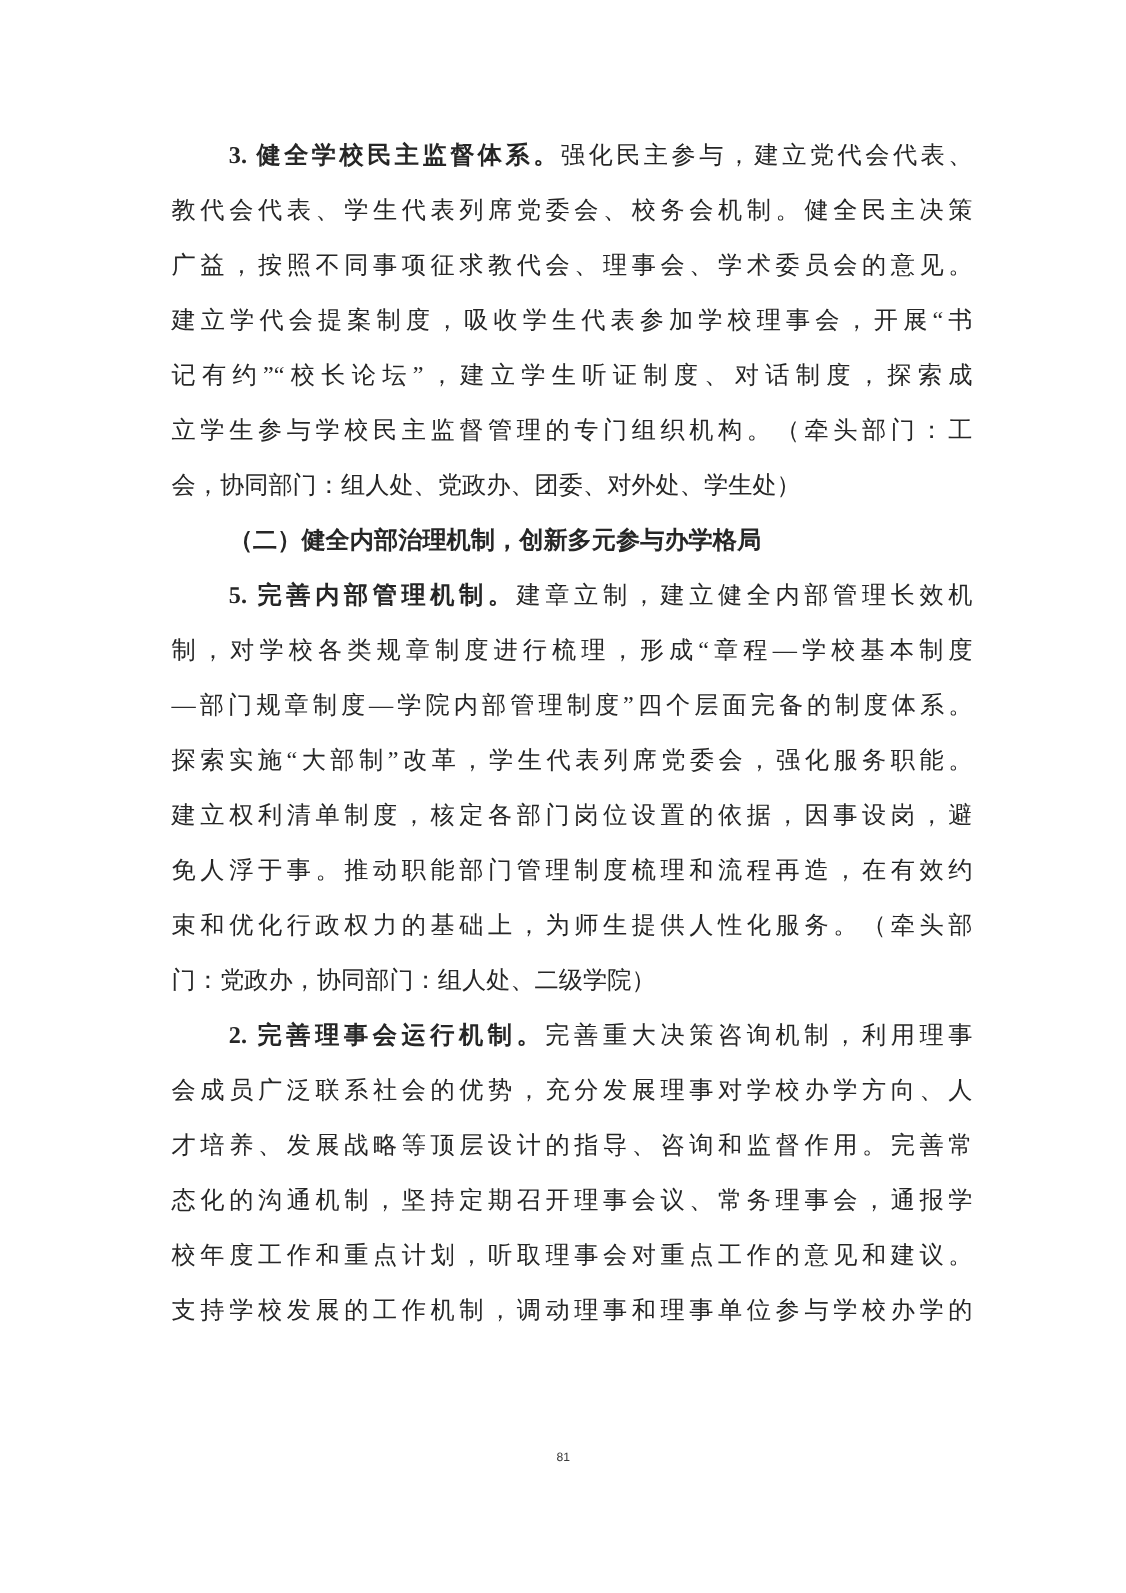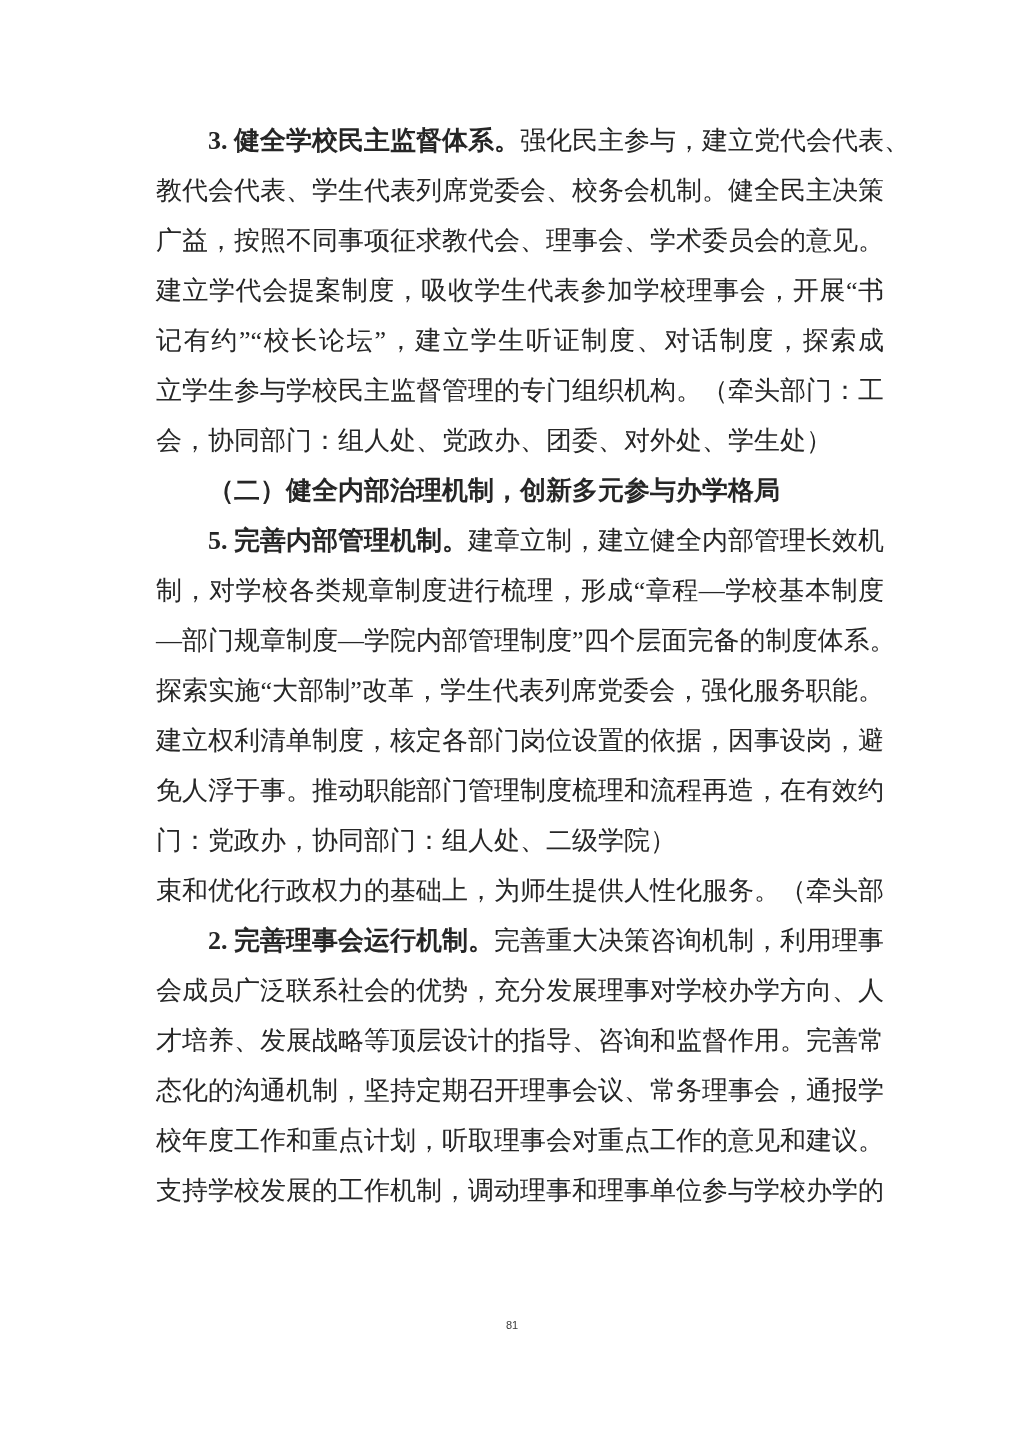--- a/index.html
+++ b/index.html
@@ -14,21 +14,21 @@
     background: #ffffff;
     overflow: hidden;
     font-family: "Liberation Serif", serif;
   }
   .text-block {
     position: absolute;
     left: 156px;
     top: 116px;
     width: 728px;
     color: #262626;
-    font-size: 26px;
+    font-size: 22px;
   }
   .line {
     height: 50px;
     line-height: 50px;
     text-align: justify;
     text-align-last: left;
     white-space: nowrap;
   }
   .line.just {
     text-align-last: justify;
@@ -63,22 +63,22 @@
       <div class="line just"><span>记有约”“校长论坛”，建立学生听证制度、对话制度，探索成</span></div>
       <div class="line just"><span>立学生参与学校民主监督管理的专门组织机构。（牵头部门：工</span></div>
       <div class="line"><span>会，协同部门：组人处、党政办、团委、对外处、学生处）</span></div>
       <div class="line indent"><span class="b">（二）健全内部治理机制，创新多元参与办学格局</span></div>
       <div class="line indent just"><span class="b">5. 完善内部管理机制。</span><span>建章立制，建立健全内部管理长效机</span></div>
       <div class="line just"><span>制，对学校各类规章制度进行梳理，形成“章程—学校基本制度</span></div>
       <div class="line just"><span>—部门规章制度—学院内部管理制度”四个层面完备的制度体系。</span></div>
       <div class="line just"><span>探索实施“大部制”改革，学生代表列席党委会，强化服务职能。</span></div>
       <div class="line just"><span>建立权利清单制度，核定各部门岗位设置的依据，因事设岗，避</span></div>
       <div class="line just"><span>免人浮于事。推动职能部门管理制度梳理和流程再造，在有效约</span></div>
+      <div class="line just"><span>束和优化行政权力的基础上，为师生提供人性化服务。（牵头部</span></div>
       <div class="line"><span>门：党政办，协同部门：组人处、二级学院）</span></div>
-      <div class="line just"><span>束和优化行政权力的基础上，为师生提供人性化服务。（牵头部</span></div>
       <div class="line indent just"><span class="b">2. 完善理事会运行机制。</span><span>完善重大决策咨询机制，利用理事</span></div>
       <div class="line just"><span>会成员广泛联系社会的优势，充分发展理事对学校办学方向、人</span></div>
       <div class="line just"><span>才培养、发展战略等顶层设计的指导、咨询和监督作用。完善常</span></div>
       <div class="line just"><span>态化的沟通机制，坚持定期召开理事会议、常务理事会，通报学</span></div>
       <div class="line just"><span>校年度工作和重点计划，听取理事会对重点工作的意见和建议。</span></div>
       <div class="line just"><span>支持学校发展的工作机制，调动理事和理事单位参与学校办学的</span></div>
     </div>
   <div class="page-number">81</div>
 </div>
 

